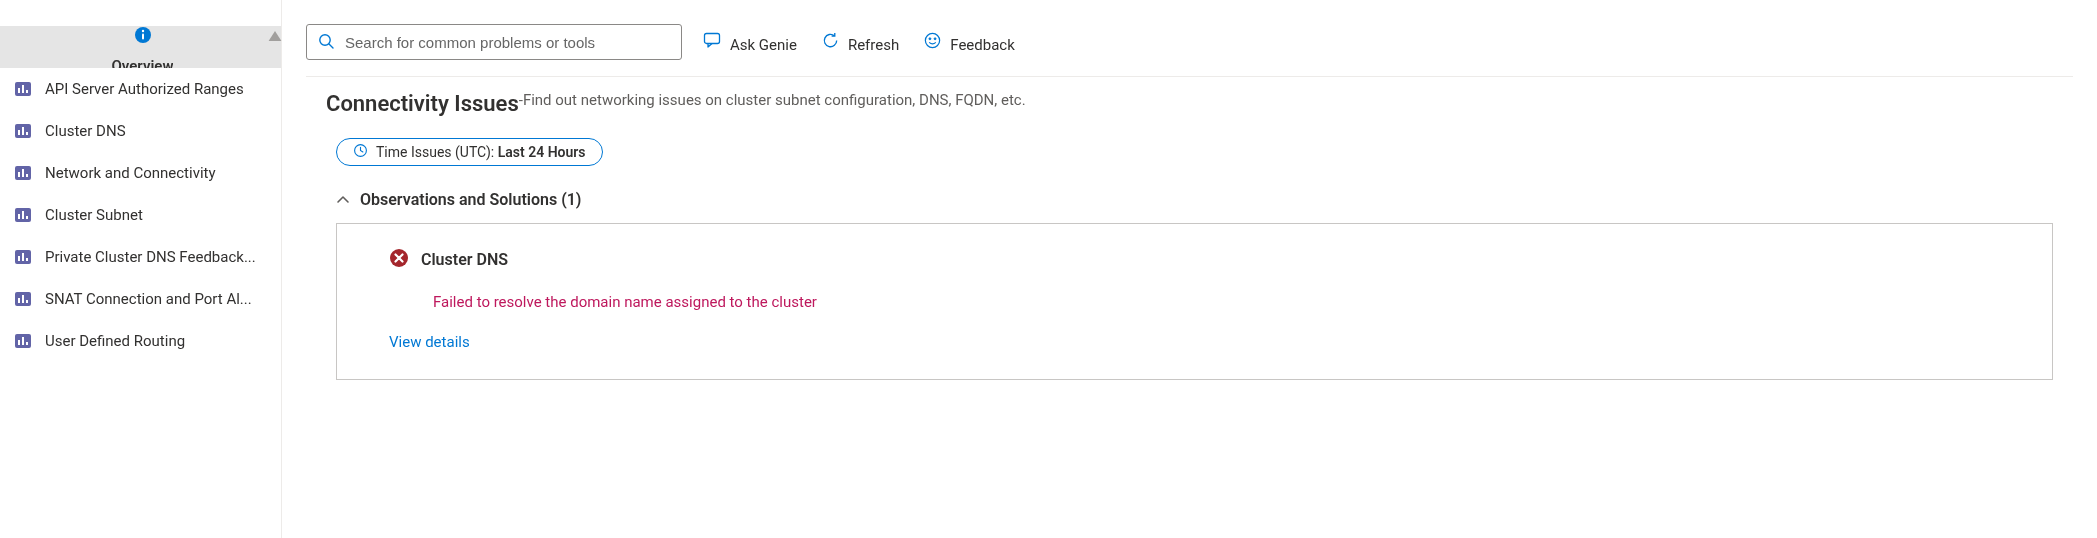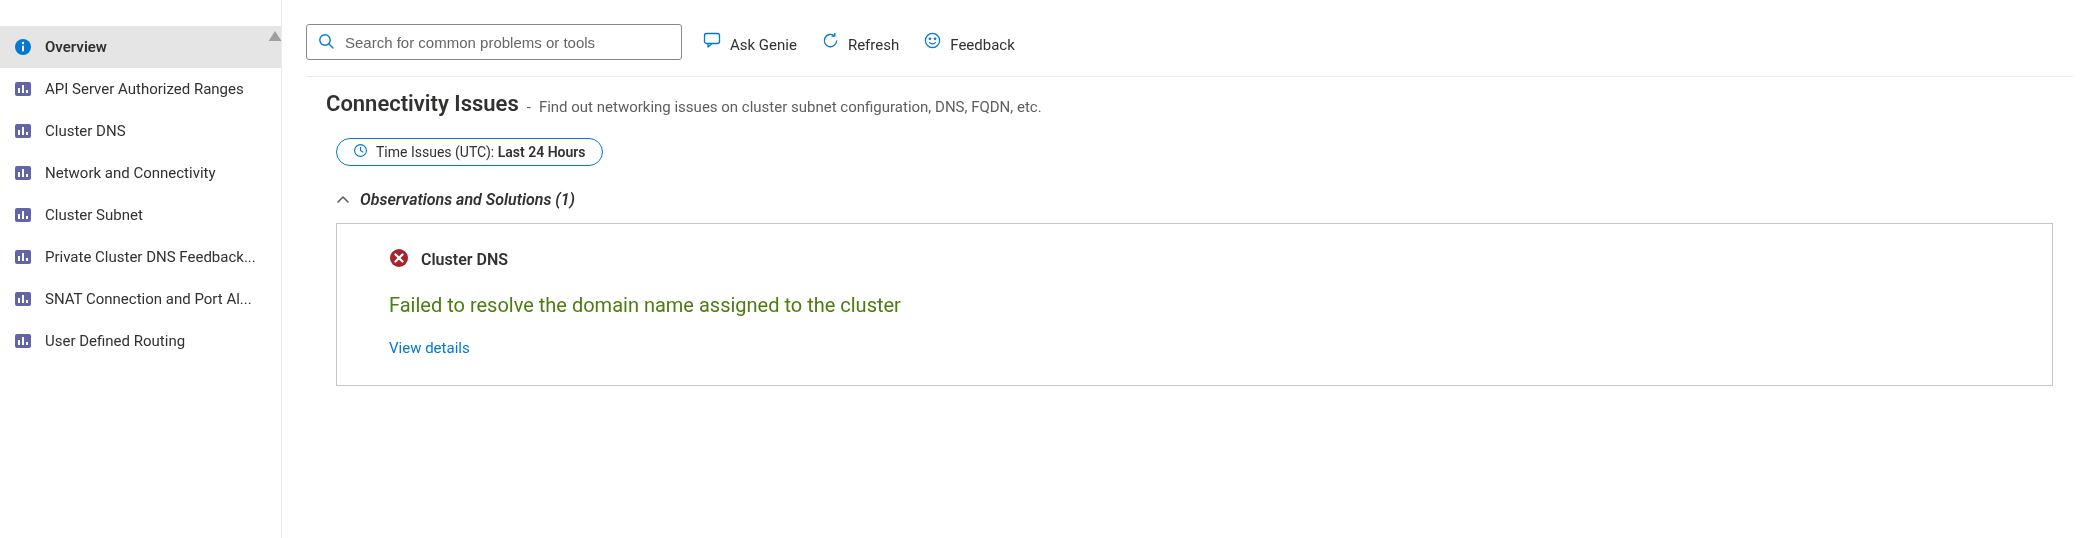--- a/index.html
+++ b/index.html
@@ -43,20 +43,21 @@
     height: 42px;
     padding-left: 14px;
     padding-right: 10px;
     cursor: pointer;
     gap: 13px;
     white-space: nowrap;
   }
   .sidebar-item.active {
     background: #e5e5e5;
     font-weight: 600;
+    flex-direction: column;
   }
   .sidebar-item .lbl {
     overflow: hidden;
     text-overflow: ellipsis;
     font-size: 15px;
     color: #323130;
   }
   .sidebar-item .ic {
     width: 18px; height: 18px;
     display: inline-flex; align-items:center; justify-content:center;
@@ -103,22 +104,22 @@
     cursor: pointer;
     padding: 6px 4px;
   }
   .tool-btn svg { stroke: #0078d4; fill: none; }
 
   .content {
     padding: 14px 20px 0 20px;
   }
   .page-title-row {
     display: flex;
-    align-items: flex-end;
-    gap: 8px;
+    align-items: flex-start;
+    gap: 0;
     margin-bottom: 22px;
   }
   .page-title {
     font-size: 22px;
     font-weight: 600;
     color: #323130;
   }
   .page-subtitle {
     font-size: 15px;
     color: #605e5c;
@@ -140,21 +141,20 @@
   .time-pill .strong { font-weight: 600; }
 
   .section-header {
     display: flex;
     align-items: center;
     gap: 10px;
     font-size: 16px;
     font-weight: 600;
     margin-bottom: 14px;
     cursor: pointer;
-    font-style: italic;
   }
   .chevron-up {
     width: 14px; height: 14px;
     display:inline-flex;align-items:center;justify-content:center;
   }
   .card {
     border: 1px solid #c8c6c4;
     padding: 24px 52px 28px 52px;
     margin-left: 0;
   }
@@ -162,23 +162,24 @@
     display: flex;
     align-items: center;
     gap: 12px;
     margin-bottom: 22px;
   }
   .card-title {
     font-size: 16px;
     font-weight: 600;
   }
   .card-msg {
-    font-size: 20px;
-    color: #4d7c0f;
+    font-size: 15px;
+    color: #be185d;
     margin-bottom: 22px;
+    margin-left: 44px;
   }
   .card-link {
     color: #0078d4;
     font-size: 15px;
     cursor: pointer;
   }
 </style>
 </head>
 <body>
 

